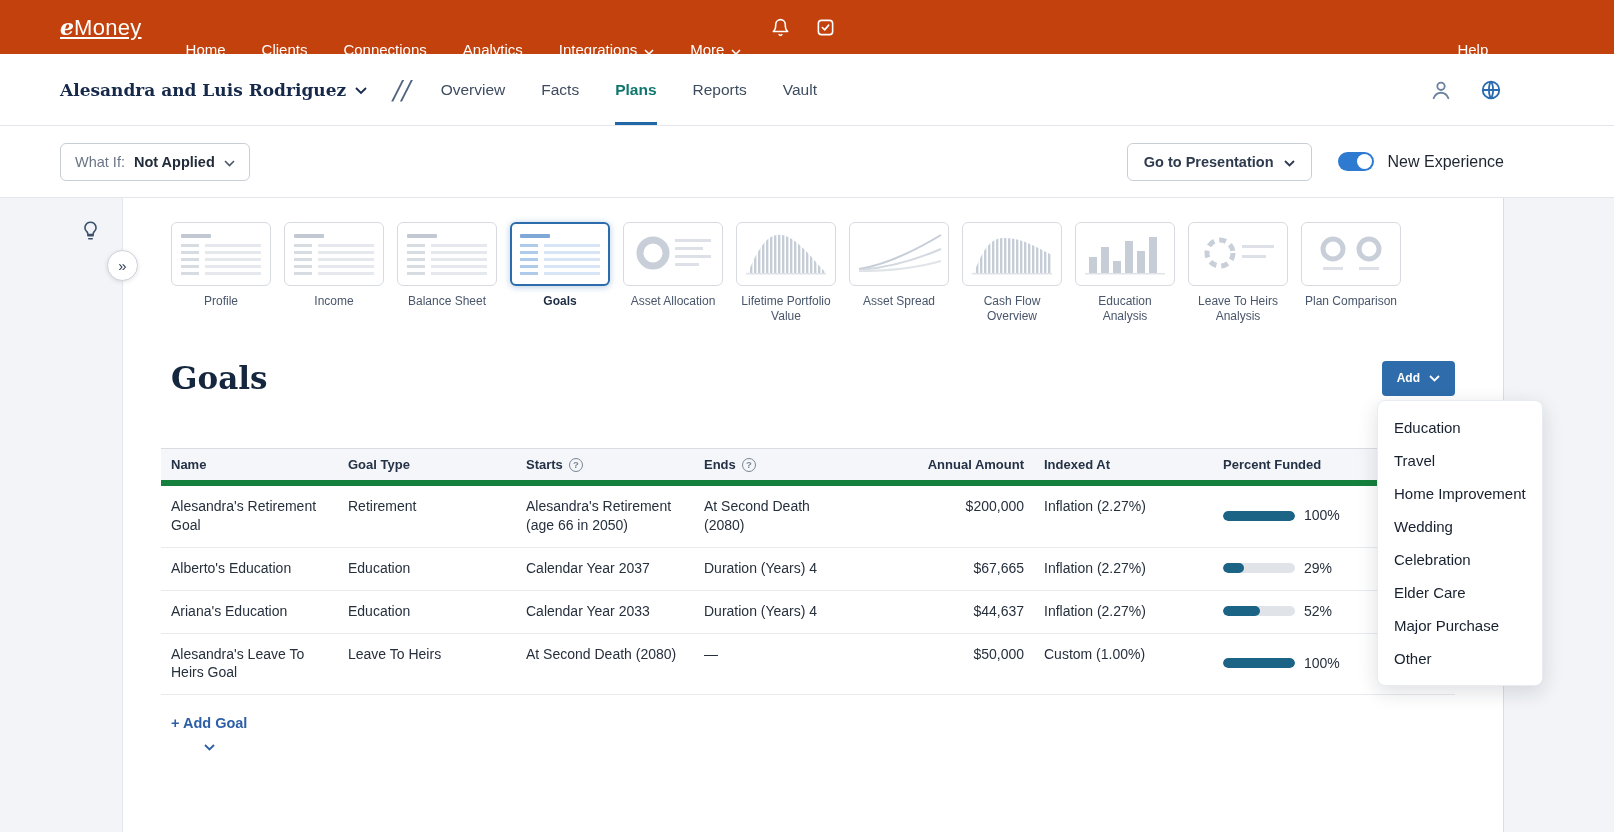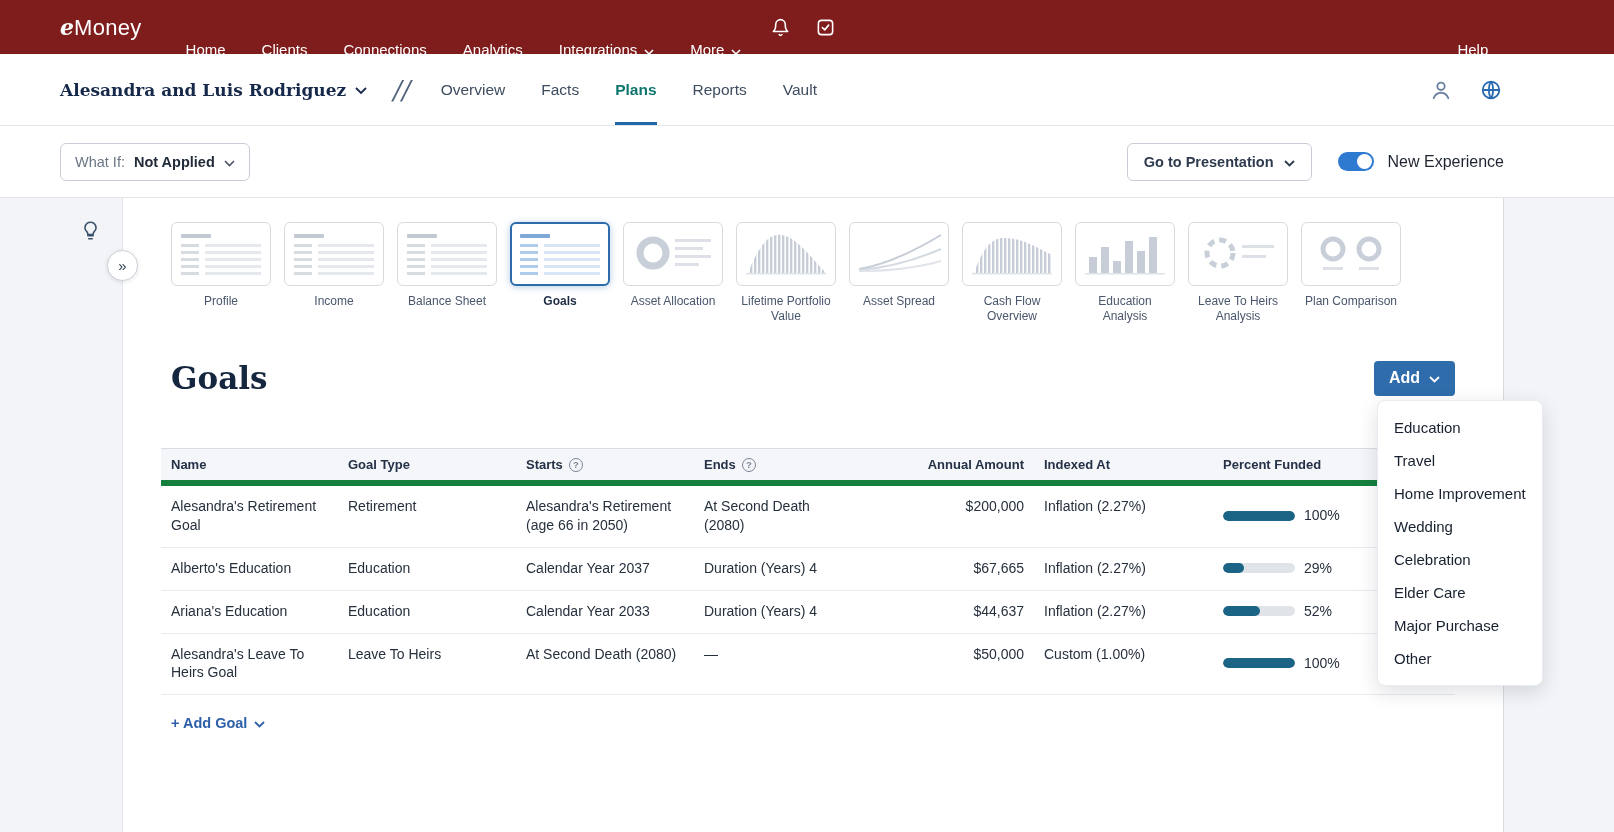--- a/index.html
+++ b/index.html
@@ -1,21 +1,21 @@
 <!DOCTYPE html>
 <html><head>
 <meta charset="utf-8">
 <style>
   * { margin:0; padding:0; box-sizing:border-box; }
   html,body { width:1614px; height:832px; overflow:hidden; }
   body { font-family:"Liberation Sans", sans-serif; background:#f2f4f7; color:#26303d; }
   .app { position:relative; width:1614px; height:832px; }
 
   
-  .topnav { height:54px; background:#7f1d1d; display:flex; align-items:center; color:#fff; }
+  .topnav { height:54px; background:#c2410c; display:flex; align-items:center; color:#fff;text-decoration:underline; }
   .logo { margin-left:60px; margin-right:44px; font-size:22px; color:#fff; white-space:nowrap; }
   .logo .logo-e { font-family:"DejaVu Serif", serif; font-style:italic; font-weight:700; }
   .logo .logo-rest { font-family:"Liberation Sans", sans-serif; font-weight:400; letter-spacing:.3px; }
   .nav-items { display:flex; align-items:center; gap:36px; }
   .nav-item { font-size:15px; color:#fff; cursor:pointer; display:flex; align-items:center; gap:7px; white-space:nowrap;margin-top:44px; }
   .nav-icons { display:flex; align-items:center; gap:26px; margin-left:30px; }
   .nav-right { margin-left:auto; margin-right:112px; display:flex; align-items:center; gap:32px;flex-direction:column; }
   .chev { display:inline-block; }
 
   
@@ -53,37 +53,37 @@
   .card { width:100px; cursor:pointer; }
   .card .thumb { width:100px; height:64px; background:#fff; border:1px solid #d7dbe0; border-radius:6px; display:flex; align-items:center; justify-content:center; overflow:hidden; }
   .card.selected .thumb { border:2px solid #2d6cac; box-shadow:0 1px 7px rgba(45,108,172,.35); }
   .card-label { margin-top:8px; font-size:12px; line-height:1.25; color:#49566b; text-align:center; }
   .card.selected .card-label { color:#1d2b42; font-weight:700; }
   .thumb svg { width:96px; height:58px; }
 
   
   .page-header { display:flex; justify-content:space-between; align-items:center; padding:0 48px; margin-top:36px; }
   .page-title { font-family:"DejaVu Serif", serif; font-weight:700; font-size:31px; color:#15263f; }
-  .add-btn { display:flex; align-items:center; gap:9px; background:#2e6cab; color:#fff; border:none; border-radius:4px; height:35px; padding:0 15px; font-size:16px; font-weight:700; cursor:pointer; font-family:"Liberation Sans", sans-serif; }
+  .add-btn { display:flex; align-items:center; gap:9px; background:#2e6cab; color:#fff; border:none; border-radius:4px; height:35px; padding:0 15px; font-size:12px; font-weight:700; cursor:pointer; font-family:"Liberation Sans", sans-serif; }
 
   
   .goals-table { margin:52px 48px 0 38px; }
   .t-head, .t-row { display:grid; grid-template-columns:177px 178px 178px 168px 172px 179px auto; }
   .t-head { background:#f4f6f9; border-top:1px solid #d9dde3; border-bottom:6px solid #15803d; }
   .t-head > div { padding:8px 10px; font-size:13px; font-weight:700; color:#243146; display:flex; align-items:center; gap:6px; }
   .t-row { border-bottom:1px solid #e8eaee; }
   .t-row > div { padding:11px 10px 12px; font-size:14px; color:#26303d; line-height:1.35; }
   .col-right { justify-content:flex-end; text-align:right; }
   .t-row .col-right { text-align:right; }
   .help { width:14px; height:14px; border:1px solid #7a8595; border-radius:50%; color:#7a8595; font-size:9.5px; display:inline-flex; align-items:center; justify-content:center; font-weight:700; }
   .pct-cell { display:flex; align-items:center; gap:9px; }
   .bar-track { width:72px; height:10px; border-radius:5px; background:#e0e4e9; overflow:hidden; }
   .bar-fill { height:10px; border-radius:5px; background:#1c6485; }
 
-  .add-goal-link { margin:20px 0 0 48px; display:inline-flex; align-items:center; gap:7px; color:#2d5fa8; font-size:14.5px; font-weight:700; cursor:pointer; }
+  .add-goal-link { margin:20px 0 0 48px; display:inline-flex; align-items:center; gap:7px; color:#2d5fa8; font-size:14.5px; font-weight:700; cursor:pointer;flex-direction:column; }
 
   
   .add-menu { position:absolute; left:1377px; top:400px; width:166px; background:#fff; border:1px solid #e8ebef; border-radius:8px; box-shadow:0 6px 20px rgba(20,30,50,.14); padding:10px 0; z-index:40; }
   .add-menu-item { padding:8px 16px; font-size:15px; color:#17202e; cursor:pointer; white-space:nowrap; }
 </style>
 </head>
 <body>
 
 <div class="app">
 

